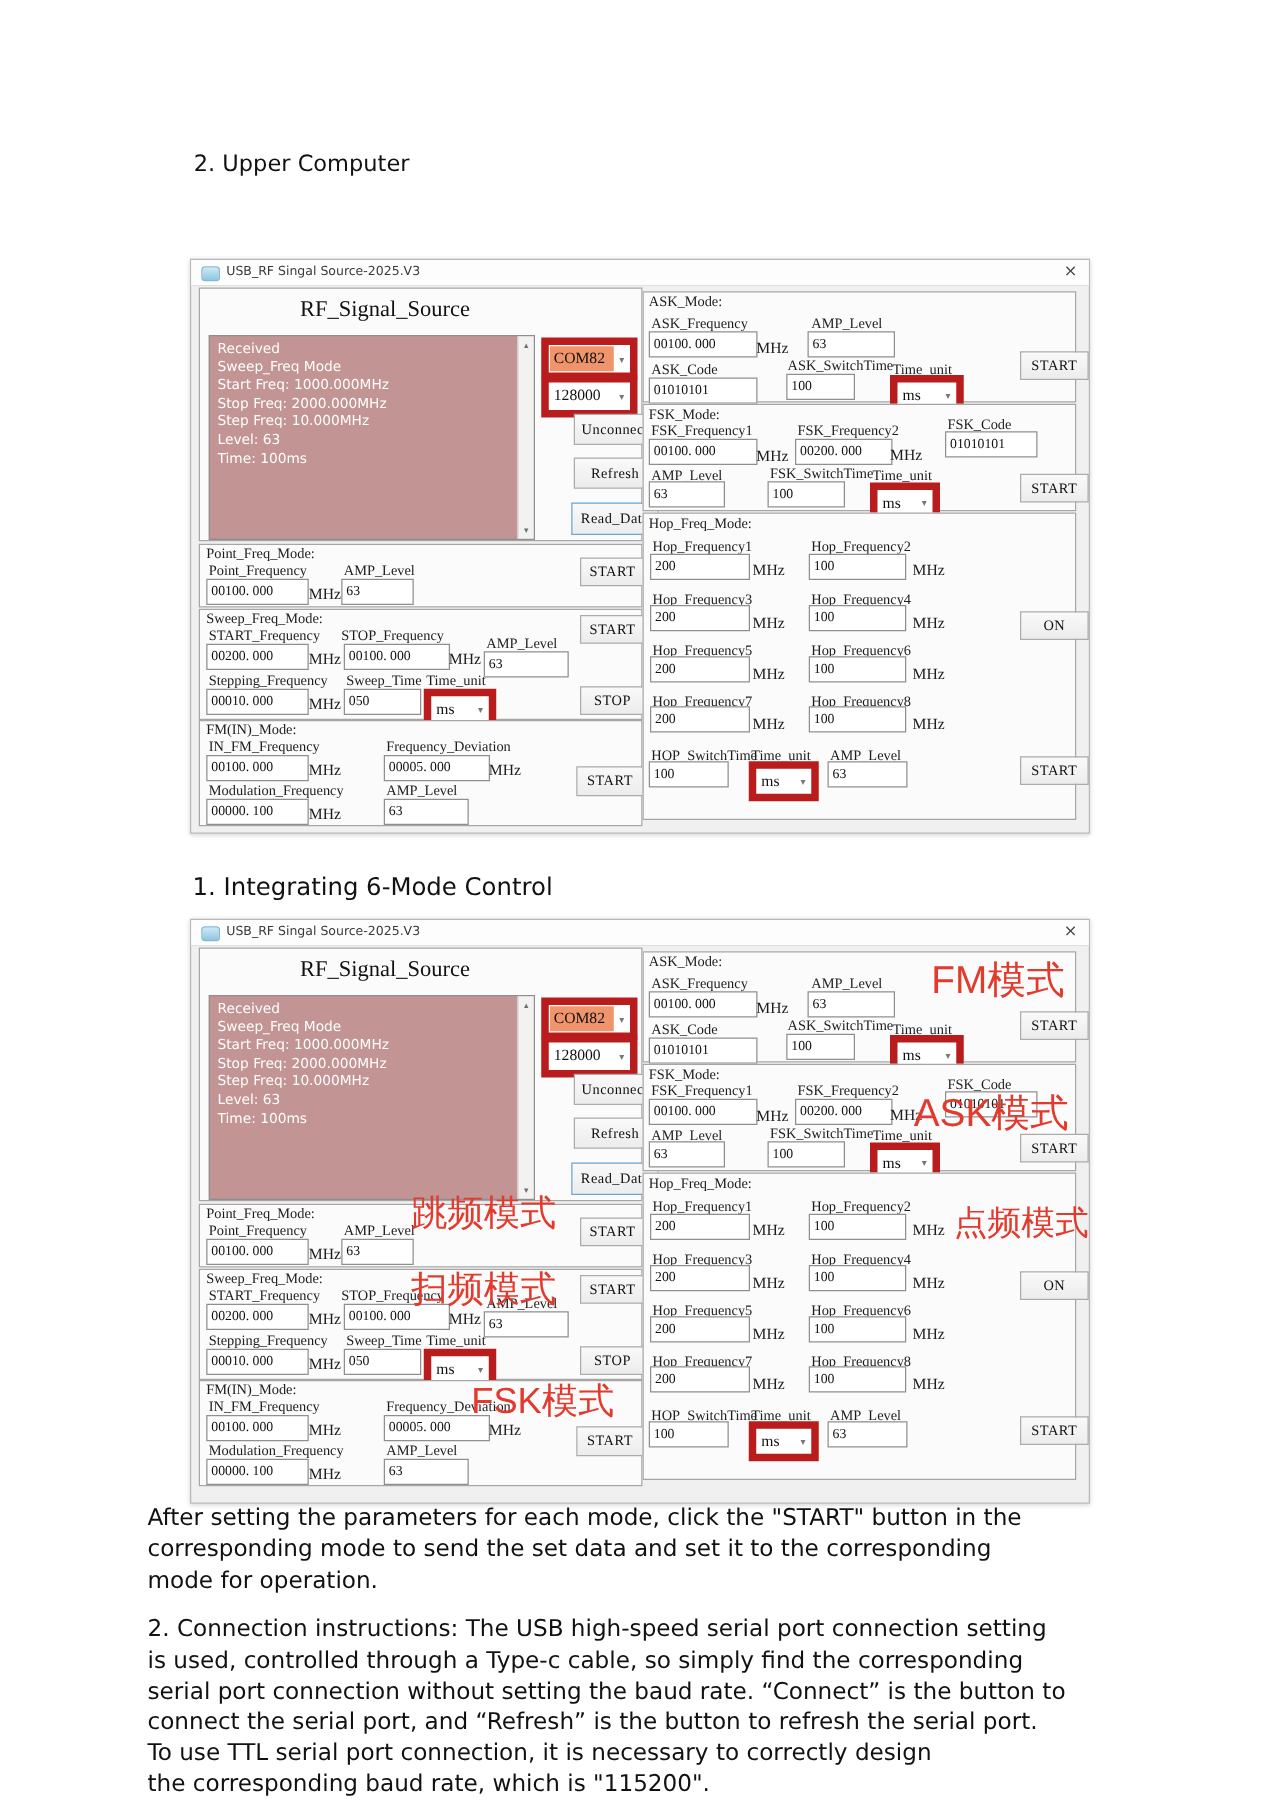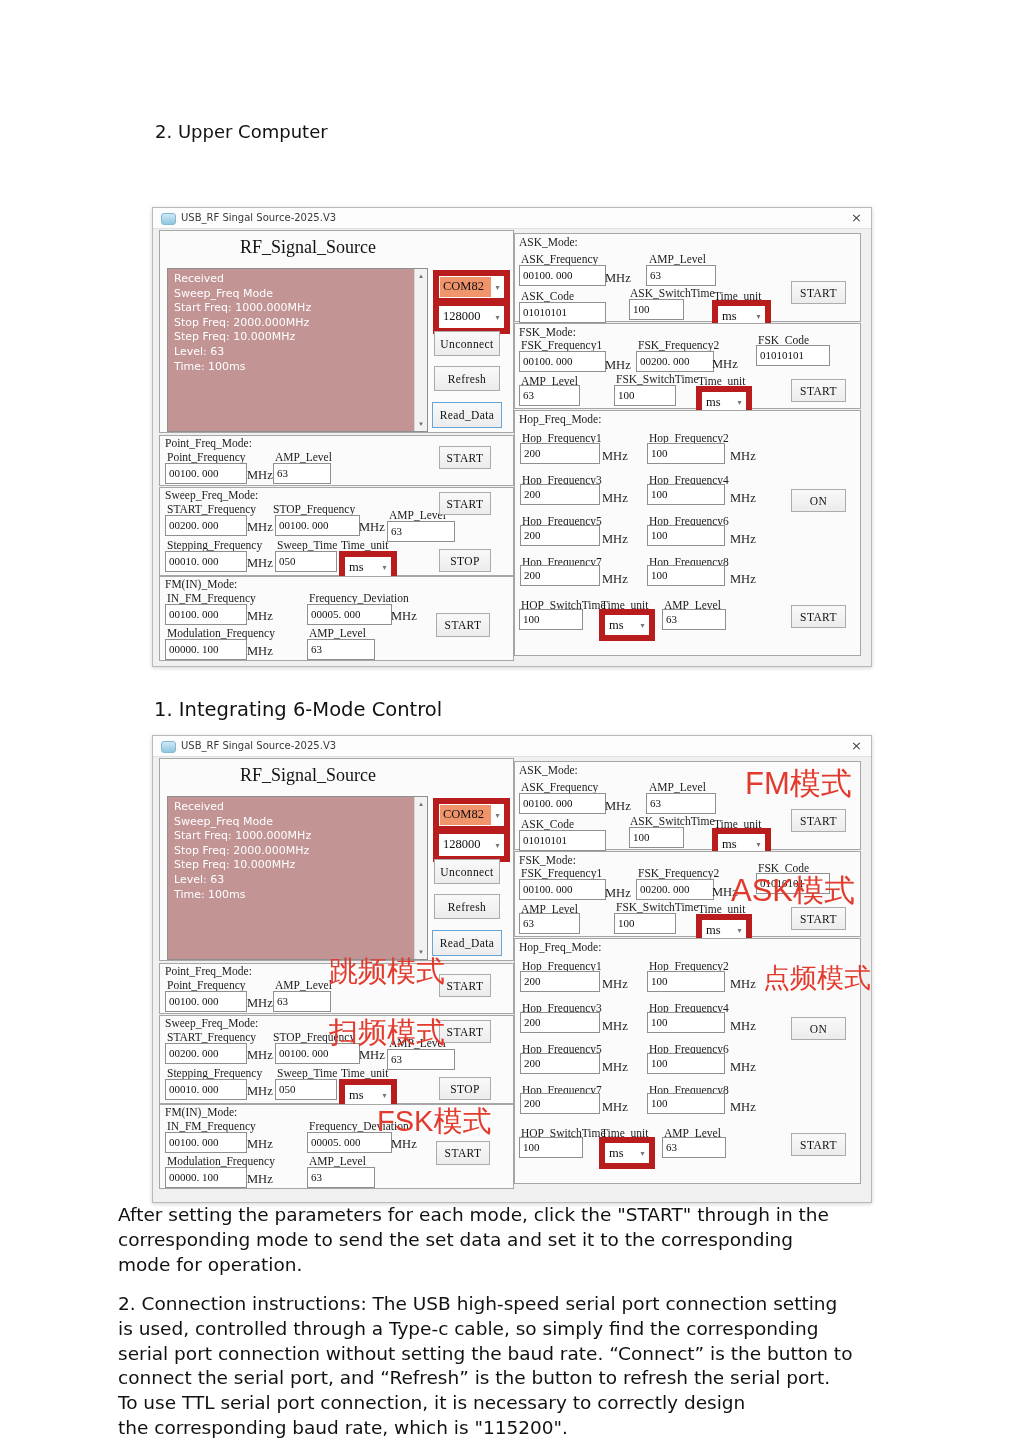--- a/index.html
+++ b/index.html
@@ -42,21 +42,21 @@
   .sarrow.up{top:1px;} .sarrow.dn{bottom:1px;}
 
   .lbl{position:absolute;font-family:"Liberation Serif",serif;font-size:11.5px;
        color:#1c1c1c;white-space:nowrap;}
   .mhz{position:absolute;font-family:"Liberation Serif",serif;font-size:12.5px;color:#1c1c1c;}
   .val{position:absolute;height:17px;background:#fff;border:1px solid #8f8f8f;
        font-family:"Liberation Serif",serif;font-size:11px;color:#101010;
        padding:1px 3px;line-height:16px;white-space:nowrap;overflow:hidden;}
   .btn{position:absolute;background:linear-gradient(#f9f9f9,#ececec);border:1px solid #ababab;
        font-family:"Liberation Serif",serif;font-size:11.5px;color:#101010;
-       display:flex;align-items:center;justify-content:center;letter-spacing:.4px;}
+       display:flex;align-items:center;justify-content:center;letter-spacing:.4px;margin-left:25px;}
   .btn.focus{border-color:#69a4d4;}
   .combo{position:absolute;background:#fff;border:6px solid #b91c1c;
          font-family:"Liberation Serif",serif;font-size:12.5px;color:#101010;}
   .cval{position:absolute;left:1px;top:1px;bottom:1px;right:13px;padding:0 3px;
         line-height:18px;overflow:hidden;}
   .cval.hl{background:#f0946c;}
   .chev{position:absolute;right:0;top:0;bottom:0;width:13px;font-size:8px;color:#777;
         display:flex;align-items:center;justify-content:center;}
 
   .annot{position:absolute;color:#e23a2d;font-family:"Liberation Sans",sans-serif;
@@ -413,21 +413,21 @@
   <div class="btn" style="left:638px;top:397px;width:53px;height:21px;">START</div>
 
   <span class="annot ann-ask">FM模式</span>
   <span class="annot ann-fsk">ASK模式</span>
   <span class="annot ann-hop">点频模式</span>
   <span class="annot ann-point">跳频模式</span>
   <span class="annot ann-sweep">扫频模式</span>
   <span class="annot ann-fm">FSK模式</span>
 </div>
 
-<div class="para" id="p1">After setting the parameters for each mode, click the "START" through in the
+<div class="para" id="p1">After setting the parameters for each mode, click the "START" button in the
 corresponding mode to send the set data and set it to the corresponding
 mode for operation.</div>
 <div class="para" id="p2">2. Connection instructions: The USB high-speed serial port connection setting
 is used, controlled through a Type-c cable, so simply find the corresponding
 serial port connection without setting the baud rate. “Connect” is the button to
 connect the serial port, and “Refresh” is the button to refresh the serial port.
 To use TTL serial port connection, it is necessary to correctly design
 the corresponding baud rate, which is "115200".</div>
 
 </body></html>

